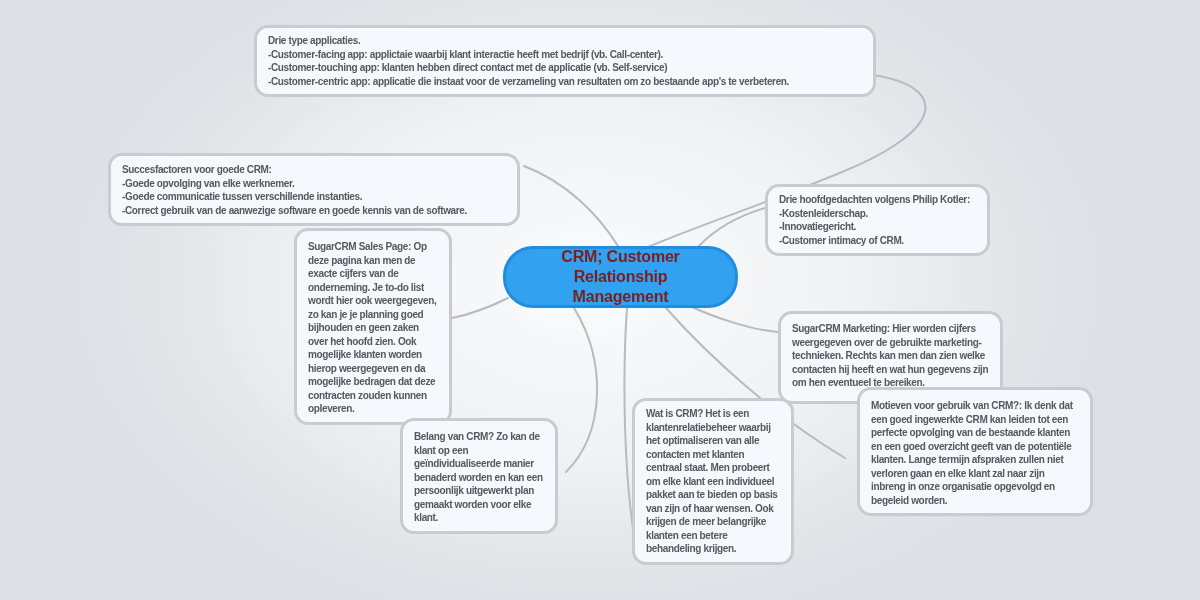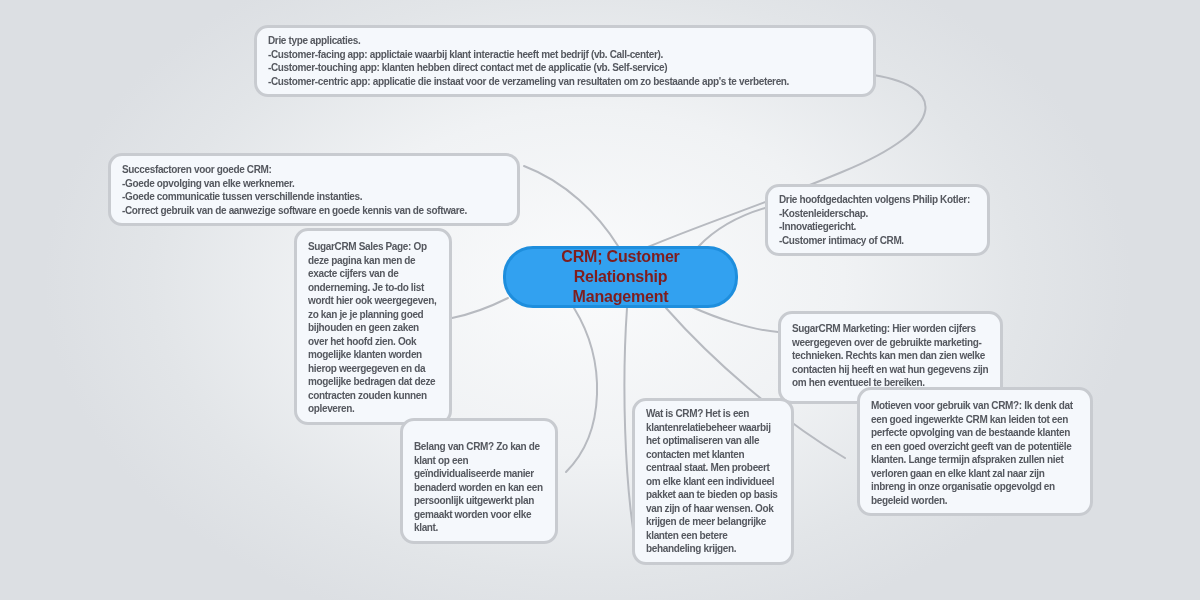--- a/index.html
+++ b/index.html
@@ -24,21 +24,21 @@
   .node{
     position:absolute;z-index:2;box-sizing:border-box;
     background:#f5f8fc;border:3px solid #c8cbd0;border-radius:14px;
     color:#55585f;font-size:10px;font-weight:bold;
     letter-spacing:-0.35px;line-height:13.5px;
     padding:6px 11px;white-space:pre-line;
   }
   .n-apps          {left:254px;top:25px; width:622px;min-height:64px;}
   .n-succes        {left:108px;top:125px;width:412px;min-height:72px;padding-top:7px;margin-top:28px;}
   .n-sales         {left:294px;top:228px;width:158px;min-height:196px;padding-top:9px;}
-  .n-belang        {left:400px;top:418px;width:158px;min-height:110px;padding-top:19px;}
+  .n-belang        {left:400px;top:418px;width:158px;min-height:110px;padding-top:9px;}
   .n-kotler        {left:765px;top:184px;width:225px;min-height:61px;}
   .n-marketing     {left:778px;top:283px;width:225px;min-height:93px;padding-top:8px;margin-top:28px;}
   .n-watiscrm      {left:632px;top:398px;width:162px;min-height:162px;}
   .n-motieven      {left:845px;top:387px;width:236px;min-height:123px;padding-top:9px;margin-left:12px;}
   .center-node{
     position:absolute;z-index:3;box-sizing:border-box;
     left:503px;top:246px;width:235px;height:62px;
     background:#32a1f0;border:3px solid #1e8edd;border-radius:30px;
     color:#ffffff;font-size:16px;font-weight:bold;letter-spacing:-0.2px;
     line-height:20px;text-align:center;white-space:pre-line;

